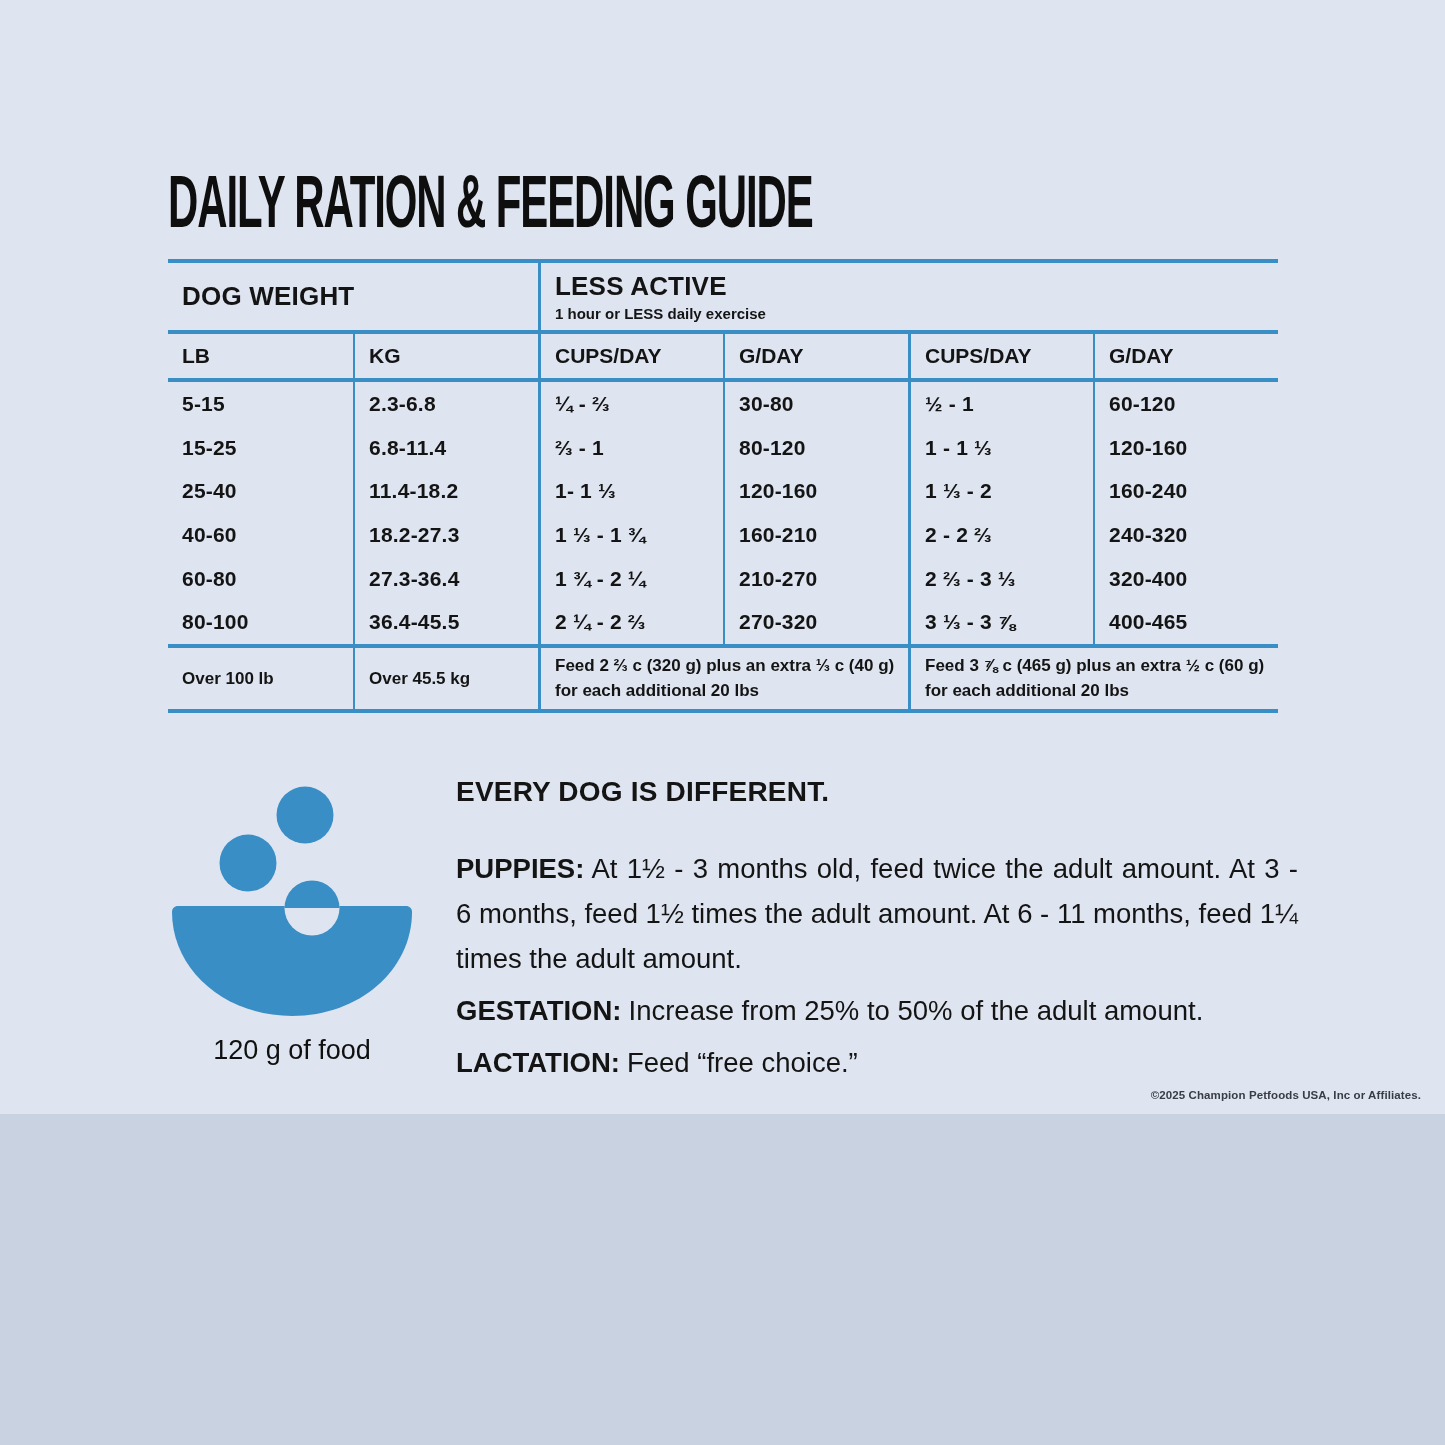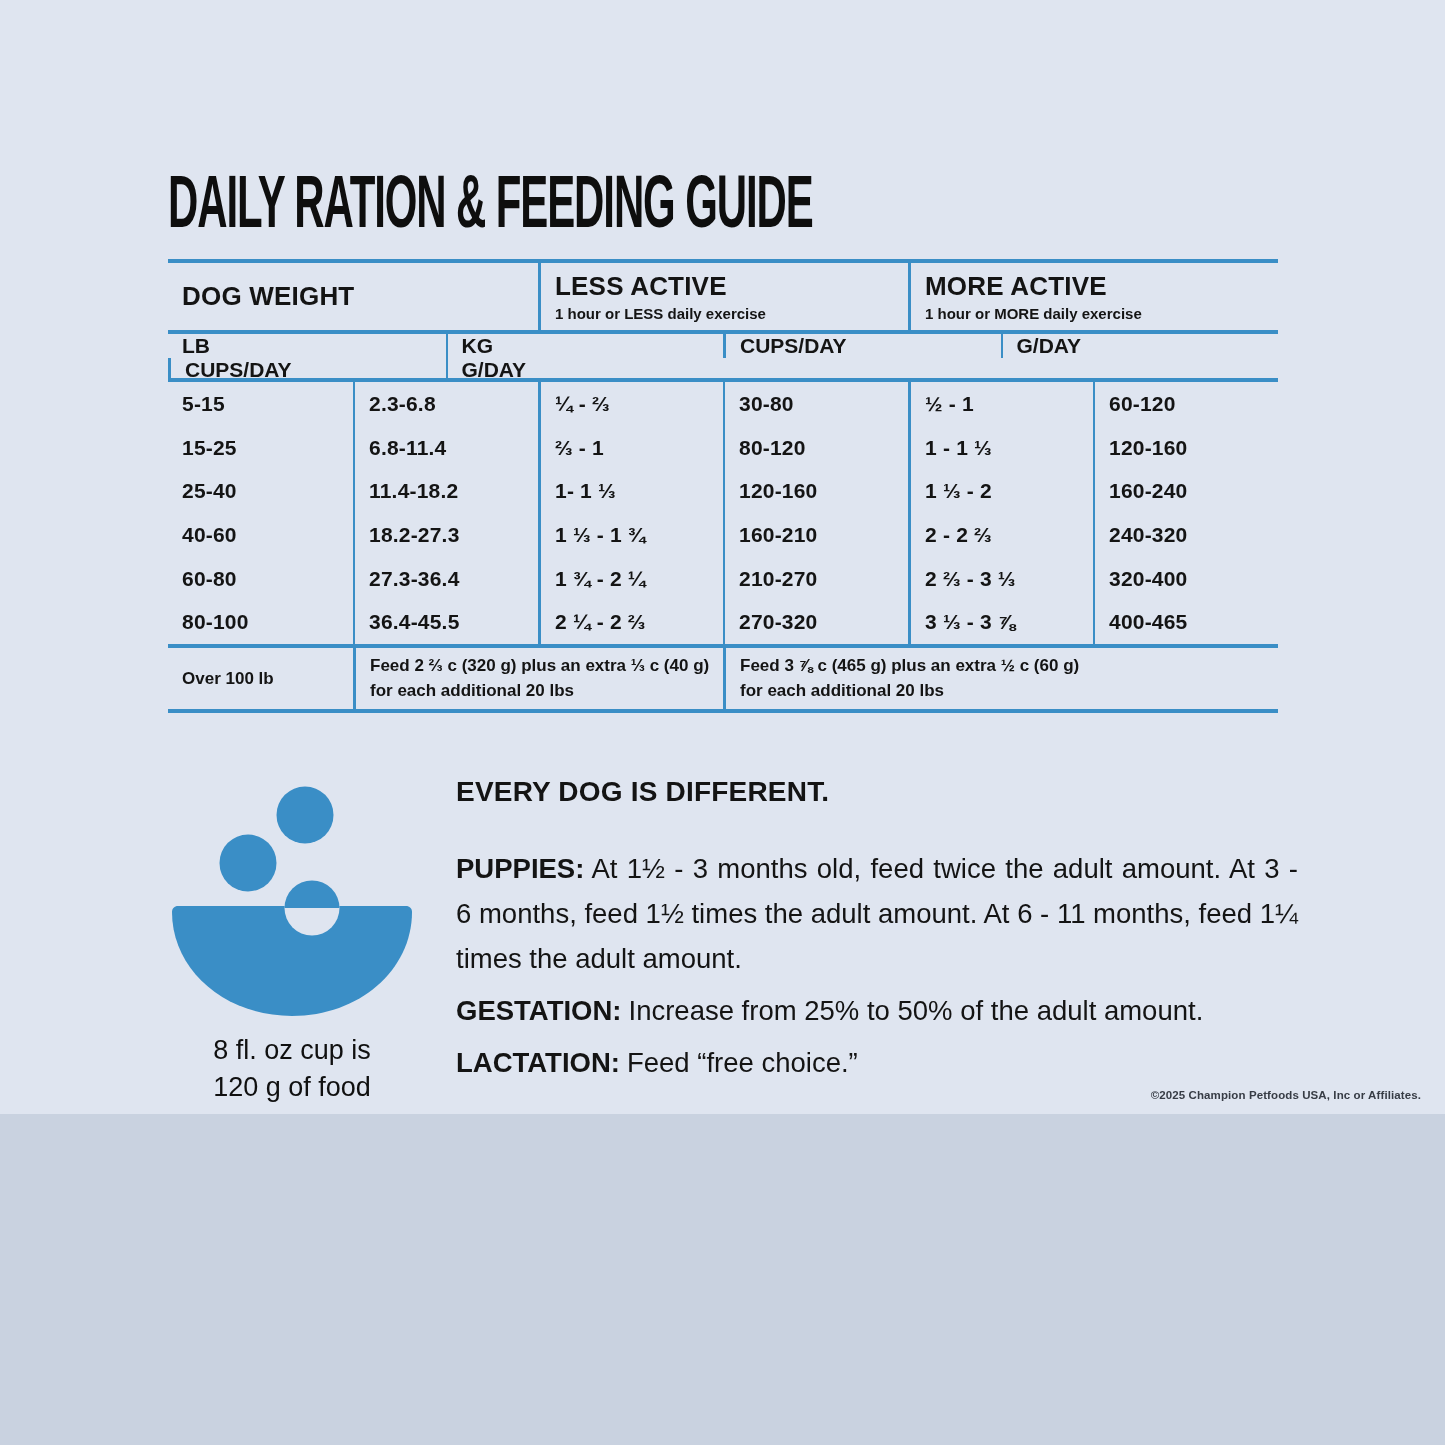--- a/index.html
+++ b/index.html
@@ -37,21 +37,21 @@
 
   .grow {
     display:grid; grid-template-columns:2fr 2fr 2fr;
     height:71px; border-bottom:4px solid var(--accent);
   }
   .gcell { display:flex; flex-direction:column; justify-content:center; padding-left:14px; }
   .gtitle { font-size:26px; font-weight:bold; letter-spacing:0.2px; }
   .gsub   { font-size:15px; font-weight:bold; margin-top:3px; }
 
   .hrow {
-    display:grid; grid-template-columns:repeat(4,1fr);
+    display:grid; grid-template-columns:repeat(6,1fr);
     height:48px; border-bottom:4px solid var(--accent);
   }
   .hcell { display:flex; align-items:center; padding-left:14px; font-size:21px; font-weight:bold; }
 
   .drows {
     display:grid; grid-template-columns:repeat(6,1fr);
     grid-auto-rows:43.7px;
     border-bottom:4px solid var(--accent);
   }
   .drow { display:contents; }
@@ -100,24 +100,20 @@
 
   <div class="ftable">
 
     <div class="grow">
       <div class="gcell">
         <div class="gtitle">DOG WEIGHT</div>
       </div>
       <div class="gcell bl-thick">
         <div class="gtitle">LESS ACTIVE</div>
         <div class="gsub">1 hour or LESS daily exercise</div>
-      </div>
-      <div class="gcell bl-thick">
-        <div class="gtitle">MORE ACTIVE</div>
-        <div class="gsub">1 hour or MORE daily exercise</div>
       </div>
     </div>
 
     <div class="hrow">
       <div class="hcell">LB</div>
       <div class="hcell bl-thin">KG</div>
       <div class="hcell bl-thick">CUPS/DAY</div>
       <div class="hcell bl-thin">G/DAY</div>
       <div class="hcell bl-thick">CUPS/DAY</div>
       <div class="hcell bl-thin">G/DAY</div>
@@ -169,36 +165,36 @@
         <div class="cell bl-thin">36.4-45.5</div>
         <div class="cell bl-thick">2 ¼ - 2 ⅔</div>
         <div class="cell bl-thin">270-320</div>
         <div class="cell bl-thick">3 ⅓ - 3 ⅞</div>
         <div class="cell bl-thin">400-465</div>
       </div>
     </div>
 
     <div class="orow">
       <div class="ocell">Over 100 lb</div>
+      <div class="ocell bl-thin">Over 45.5 kg</div>
       <div class="ocell span2 bl-thick">Feed 2 ⅔ c (320 g) plus an extra ⅓ c (40 g) for each additional 20 lbs</div>
       <div class="ocell span2 bl-thick">Feed 3 ⅞ c (465 g) plus an extra ½ c (60 g) for each additional 20 lbs</div>
     </div>
 
   </div>
 
   <div class="bowl-block">
     <svg viewBox="0 0 240 230" aria-hidden="true">
       <path d="M6,120 L234,120 C237.5,120 240,122.5 240,126 C240,184 187,230 120,230 C53,230 0,184 0,126 C0,122.5 2.5,120 6,120 Z" fill="#3a8ec6"></path>
       <circle cx="140" cy="122" r="27.5" fill="#dfe5f0"></circle>
       <path d="M112.5,122 a27.5,27.5 0 0 1 55,0 Z" fill="#3a8ec6"></path>
       <circle cx="133" cy="29" r="28.5" fill="#3a8ec6"></circle>
       <circle cx="76" cy="77" r="28.5" fill="#3a8ec6"></circle>
     </svg>
     <div class="cup-note">
-      <div>8 fl. oz cup is</div>
       <div>120 g of food</div>
     </div>
   </div>
 
   <div class="text-col">
     <h2>EVERY DOG IS DIFFERENT.</h2>
     <p class="para gap-lg">
       <span class="lbl">PUPPIES:</span><span>At 1½ - 3 months old, feed twice the adult amount. At 3 - 6 months, feed 1½ times the adult amount. At 6 - 11 months, feed 1¼ times the adult amount.</span>
     </p>
     <p class="para single gap-lg">

